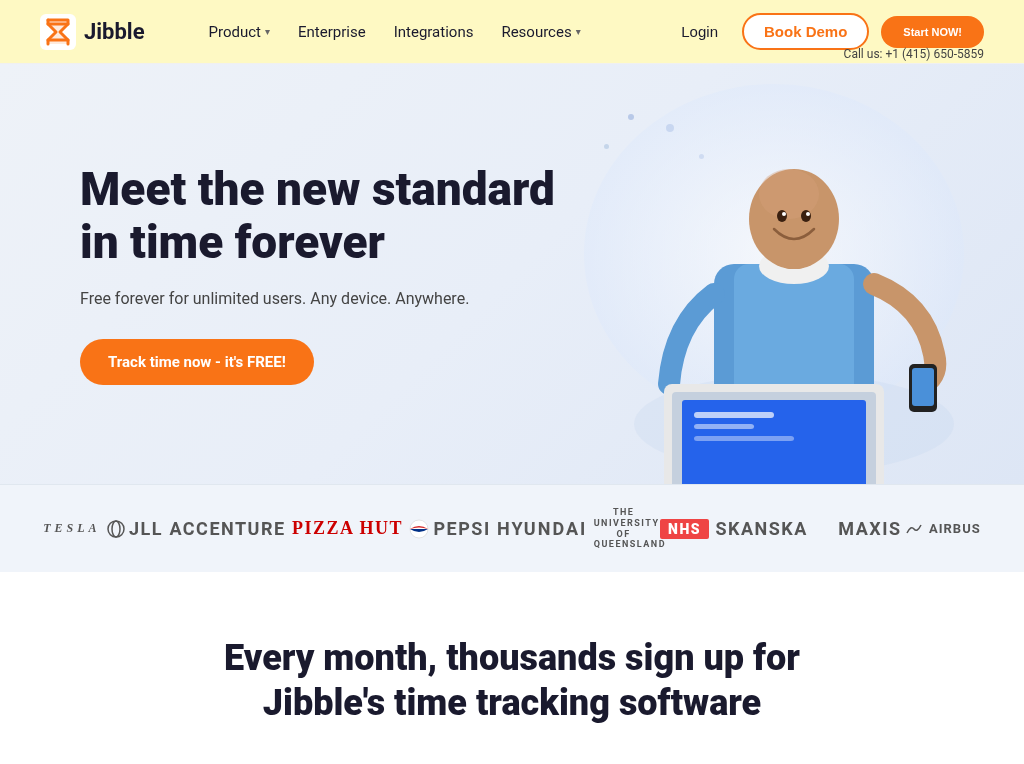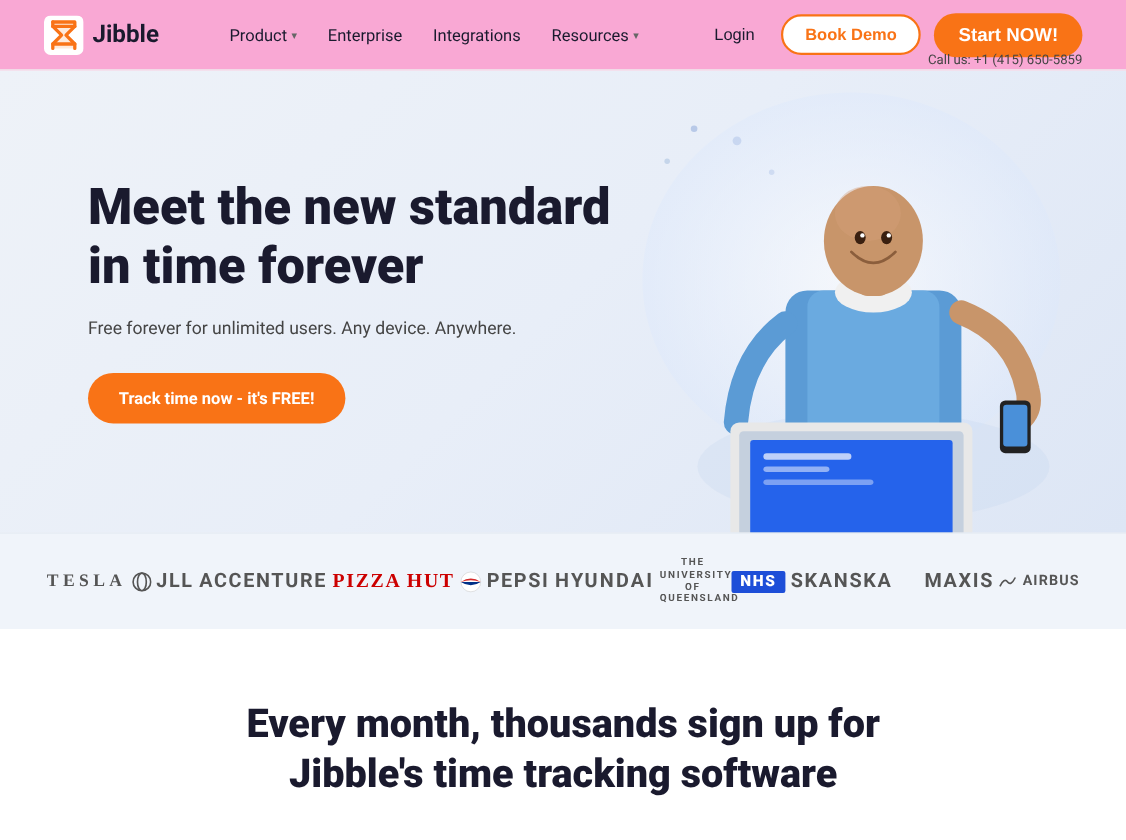--- a/index.html
+++ b/index.html
@@ -5,21 +5,21 @@
     * { margin: 0; padding: 0; box-sizing: border-box; }
     body { font-family: -apple-system, BlinkMacSystemFont, 'Segoe UI', Roboto, sans-serif; background: #fff; }
 
     
     .navbar {
       display: flex;
       align-items: center;
       justify-content: space-between;
       padding: 0 40px;
       height: 64px;
-      background: #f9a8d4;
+      background: #fef9c3;
       border-bottom: 1px solid #f0f0f0;
       position: relative;
       z-index: 10;
     }
     .navbar-left { display: flex; align-items: center; gap: 32px; }
     .logo { display: flex; align-items: center; gap: 8px; text-decoration: none; }
     .logo-icon { width: 36px; height: 36px; }
     .logo-text { font-size: 22px; font-weight: 700; color: #1a1a2e; }
     .nav-links { display: flex; align-items: center; gap: 28px; padding-left: 32px; }
     .nav-item {
@@ -27,21 +27,21 @@
       font-size: 15px; color: #1a1a2e; cursor: pointer; text-decoration: none;
     }
     .chevron { font-size: 10px; color: #666; }
     .navbar-right { display: flex; align-items: center; gap: 12px; }
     .btn-login { font-size: 15px; color: #1a1a2e; background: none; border: none; cursor: pointer; padding: 6px 12px; }
     .btn-book-demo {
       font-size: 15px; color: #f97316; background: #fff; border: 2px solid #f97316;
       border-radius: 24px; padding: 8px 20px; cursor: pointer; font-weight: 600;
     }
     .btn-start-now {
-      font-size: 17px; color: #fff; background: #f97316; border: none;
+      font-size: 11px; color: #fff; background: #f97316; border: none;
       border-radius: 24px; padding: 10px 22px; cursor: pointer; font-weight: 700; text-align: center;
     }
     .phone-number { position: absolute; right: 40px; bottom: 2px; font-size: 12px; color: #444; }
 
     
     .hero {
       background: linear-gradient(135deg, #eef2f8 0%, #e8eef8 50%, #dde6f5 100%);
       min-height: 420px;
       display: flex;
       align-items: center;
@@ -78,23 +78,23 @@
     .dot { position: absolute; border-radius: 50%; background: #b8c9e8; }
 
     
     .brands-bar {
       background: #f0f4fa;
       padding: 22px 40px;
       display: flex; align-items: center; justify-content: space-around;
       border-top: 1px solid #e0e7ef;
     }
     .brand-item { font-size: 18px; font-weight: 700; color: #555; letter-spacing: 1.5px; text-transform: uppercase; }
-    .brand-tesla { font-family: 'Georgia', serif; letter-spacing: 4px; font-size: 16px; }
+    .brand-tesla { font-family: 'Georgia', serif; letter-spacing: 4px; font-size: 12px; font-style: italic; }
     .brand-airbus { font-weight: 700; letter-spacing: 1px; font-size: 13px; }
-    .brand-nhs { background: #1d4ed8; color: #fff; padding: 2px 8px; font-size: 14px; font-weight: 900; border-radius: 2px; }
+    .brand-nhs { background: #ef4444; color: #fff; padding: 2px 8px; font-size: 14px; font-weight: 900; border-radius: 2px; }
 
     
     .section-signup {
       background: #fff;
       padding: 64px 40px 40px;
       text-align: center;
     }
     .section-title { font-size: 36px; font-weight: 900; color: #1a1a2e; max-width: 680px; margin: 0 auto 40px; line-height: 1.25; }
   </style>
 </head>

